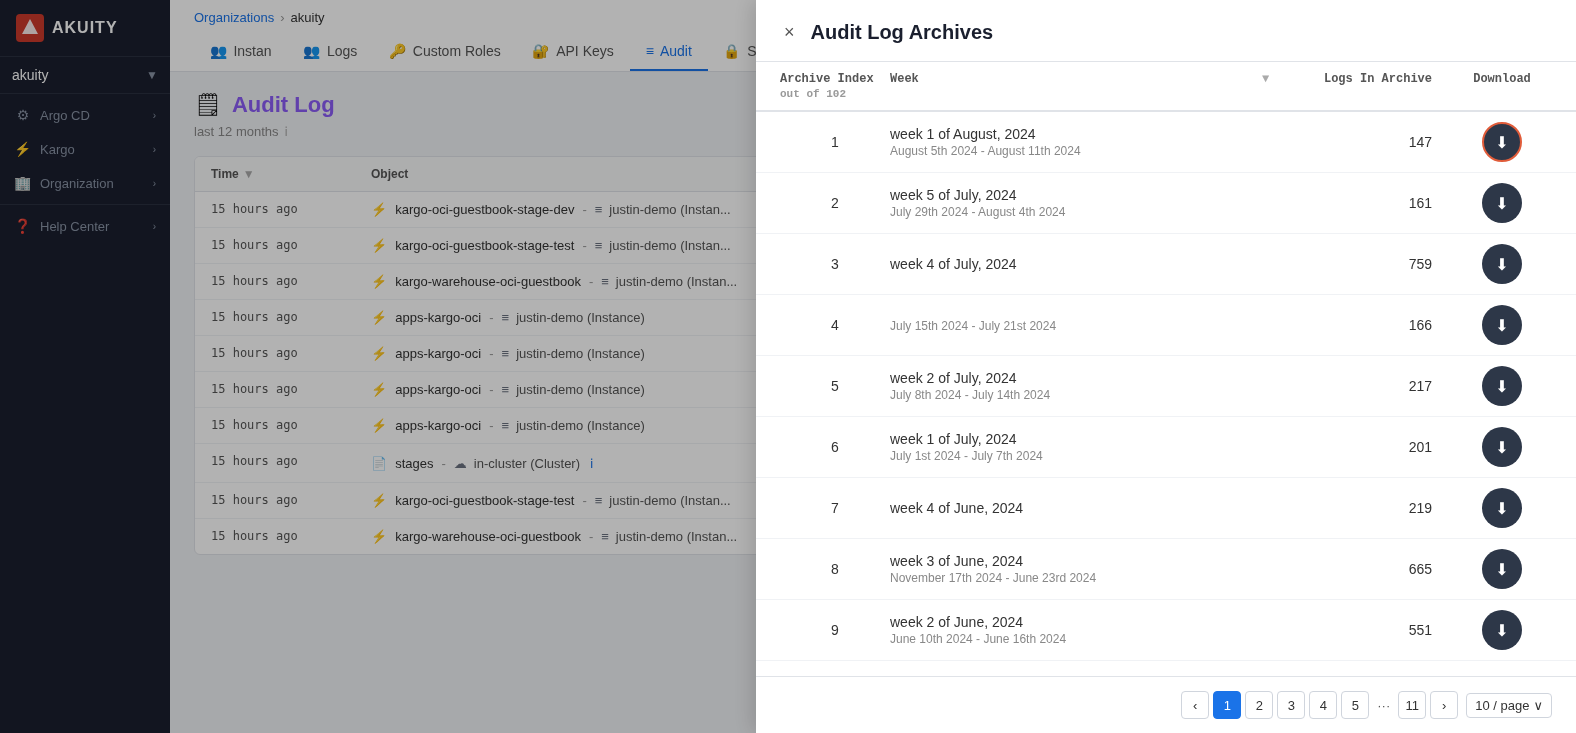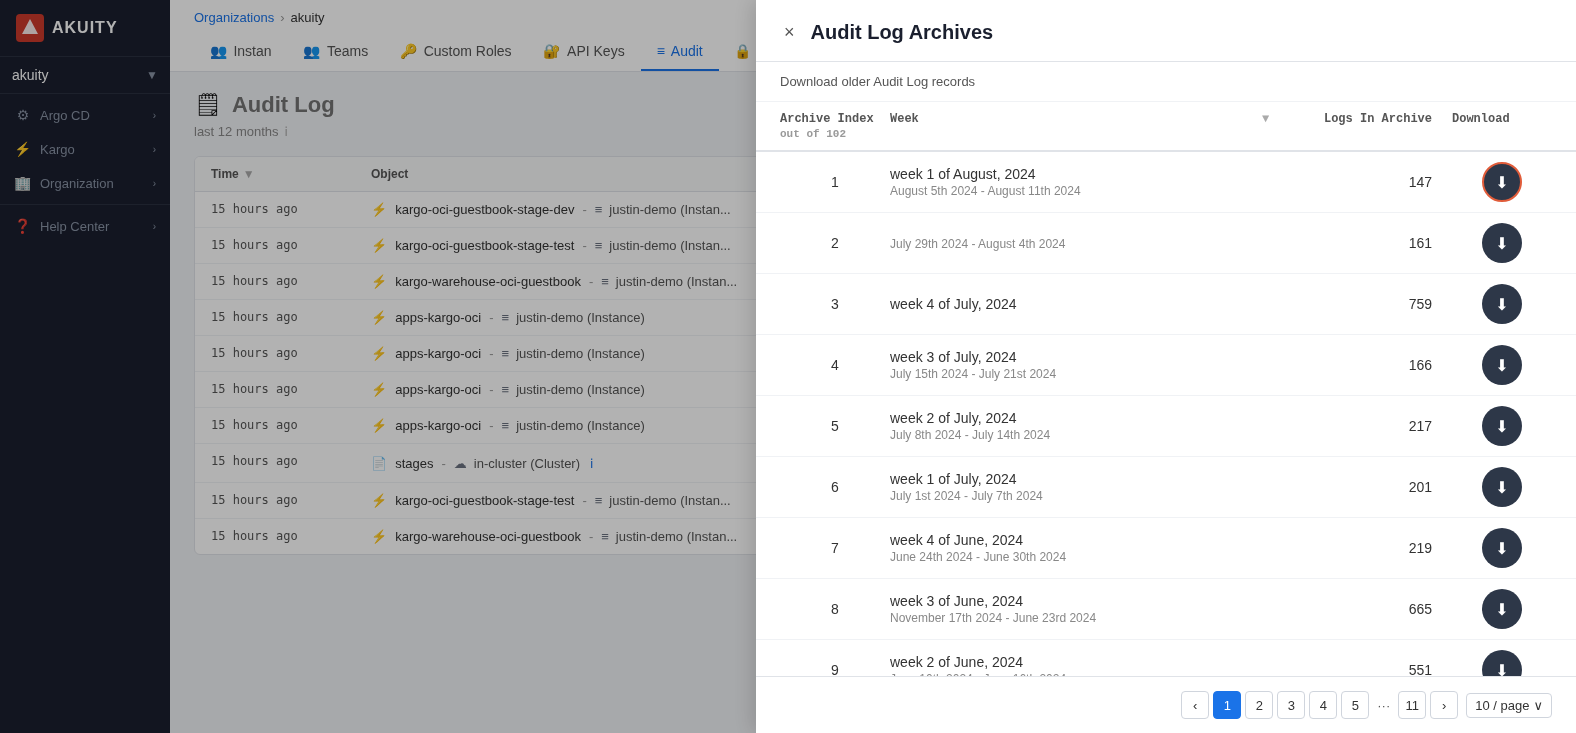--- a/index.html
+++ b/index.html
@@ -26,21 +26,21 @@
     .breadcrumb { padding: 10px 0 0; font-size: 13px; color: #666; display: flex; align-items: center; gap: 6px; }
     .breadcrumb-sep { color: #999; }
     .breadcrumb-current { color: #333; }
     .main-tabs { display: flex; gap: 0; margin-top: 8px; }
     .tab { padding: 10px 16px; font-size: 14px; color: #555; cursor: pointer; border-bottom: 2px solid transparent; display: flex; align-items: center; gap: 6px; white-space: nowrap; }
     .tab.active { color: #1a73e8; border-bottom-color: #1a73e8; font-weight: 500; }
     .tab-icon { font-size: 14px; }
     .main-body { flex: 1; overflow-y: auto; padding: 20px 24px; }
     .page-title-row { display: flex; align-items: center; gap: 10px; margin-bottom: 4px; }
     .page-title-icon { font-size: 22px; }
-    .page-title { font-size: 22px; font-weight: 600; color: #737373; }
+    .page-title { font-size: 22px; font-weight: 600; color: #8b5cf6; }
     .subtitle { font-size: 13px; color: #888; margin-bottom: 16px; display: flex; align-items: center; gap: 6px; }
     .audit-table { background: white; border-radius: 6px; border: 1px solid #e0e3e8; overflow: hidden; }
     .audit-table-header { display: grid; grid-template-columns: 160px 1fr; padding: 10px 16px; background: #f8f9fa; border-bottom: 1px solid #e0e3e8; font-size: 12px; font-weight: 600; color: #555; }
     .audit-table-header-time { display: flex; align-items: center; gap: 4px; }
     .audit-table-header-obj { display: flex; align-items: center; gap: 4px; }
     .audit-row { display: grid; grid-template-columns: 160px 1fr; padding: 10px 16px; border-bottom: 1px solid #f0f2f5; font-size: 13px; }
     .audit-row:last-child { border-bottom: none; }
     .audit-time { color: #555; font-family: monospace; font-size: 12px; }
     .audit-obj { color: #333; display: flex; align-items: center; gap: 4px; overflow: hidden; white-space: nowrap; text-overflow: ellipsis; }
 
@@ -117,21 +117,21 @@
       <span class="breadcrumb-sep">›</span>
       <span class="breadcrumb-current">akuity</span>
     </div>
     <div class="main-tabs">
       <div class="tab">
         <span class="tab-icon">👥</span>
         <span>Instan</span>
       </div>
       <div class="tab">
         <span class="tab-icon">👥</span>
-        <span>Teams</span>
+        <span>Logs</span>
       </div>
       <div class="tab">
         <span class="tab-icon">🔑</span>
         <span>Custom Roles</span>
       </div>
       <div class="tab">
         <span class="tab-icon">🔐</span>
         <span>API Keys</span>
       </div>
       <div class="tab active">
@@ -277,56 +277,54 @@
         </div>
     </div>
   </div>
 </div>
 
 <div class="overlay"></div>
 <div class="modal">
   <div class="modal-header">
     <button class="modal-close">×</button>
     <span class="modal-title">Audit Log Archives</span>
-  </div>
-  <div class="modal-subtitle">
-    <span>Download older Audit Log records</span>
   </div>
   <div class="modal-body">
     <div class="archive-table">
       <div class="archive-table-header">
         <div>
           <div style="font-size:12px;font-weight:600;color:#555;">Archive Index</div>
           <div style="font-size:11px;color:#999;margin-top:2px;">out of 102</div>
         </div>
         <div>Week</div>
         <div>
           <span style="cursor:pointer;color:#aaa;">▼</span>
         </div>
         <div style="text-align:right;padding-right:20px;">Logs In Archive</div>
-        <div style="text-align:left;">Download</div>
+        <div style="text-align:center;">Download</div>
       </div>
       <div id="archive-rows">
           <div class="archive-row">
     <div class="archive-index">1</div>
     <div>
       <div class="archive-week-main">week 1 of August, 2024</div>
       <div class="archive-week-range">August 5th 2024 - August 11th 2024</div>
     </div>
     <div></div>
     <div class="archive-logs">147</div>
     <div class="archive-download">
       <button class="download-btn highlighted" title="Download">
         ⬇
       </button>
     </div>
   </div>
           <div class="archive-row">
     <div class="archive-index">2</div>
     <div>
+      <div class="archive-week-main">week 5 of July, 2024</div>
       <div class="archive-week-range">July 29th 2024 - August 4th 2024</div>
     </div>
     <div></div>
     <div class="archive-logs">161</div>
     <div class="archive-download">
       <button class="download-btn " title="Download">
         ⬇
       </button>
     </div>
   </div>
@@ -339,21 +337,20 @@
     <div class="archive-logs">759</div>
     <div class="archive-download">
       <button class="download-btn " title="Download">
         ⬇
       </button>
     </div>
   </div>
           <div class="archive-row">
     <div class="archive-index">4</div>
     <div>
-      <div class="archive-week-main">week 3 of July, 2024</div>
       <div class="archive-week-range">July 15th 2024 - July 21st 2024</div>
     </div>
     <div></div>
     <div class="archive-logs">166</div>
     <div class="archive-download">
       <button class="download-btn " title="Download">
         ⬇
       </button>
     </div>
   </div>
@@ -382,21 +379,20 @@
     <div class="archive-download">
       <button class="download-btn " title="Download">
         ⬇
       </button>
     </div>
   </div>
           <div class="archive-row">
     <div class="archive-index">7</div>
     <div>
       <div class="archive-week-main">week 4 of June, 2024</div>
-      <div class="archive-week-range">June 24th 2024 - June 30th 2024</div>
     </div>
     <div></div>
     <div class="archive-logs">219</div>
     <div class="archive-download">
       <button class="download-btn " title="Download">
         ⬇
       </button>
     </div>
   </div>
           <div class="archive-row">

